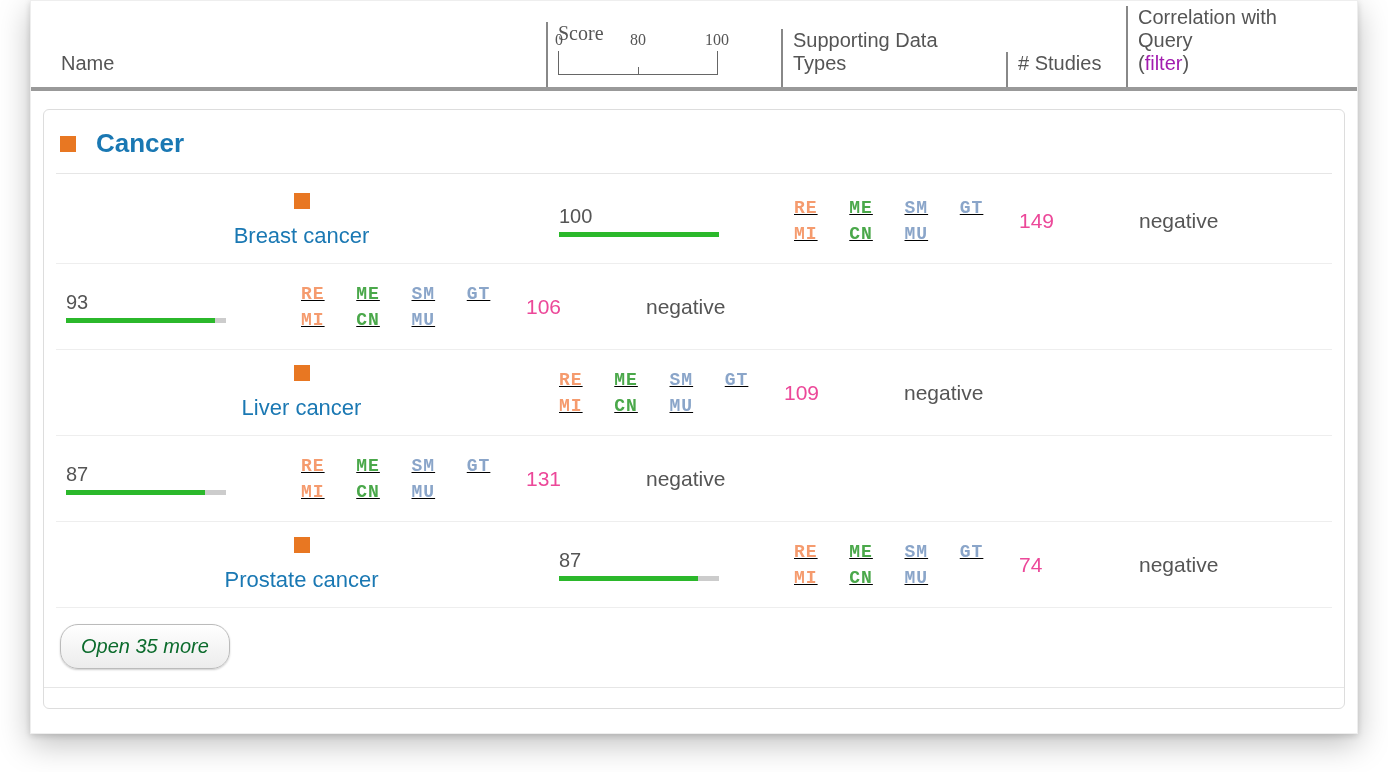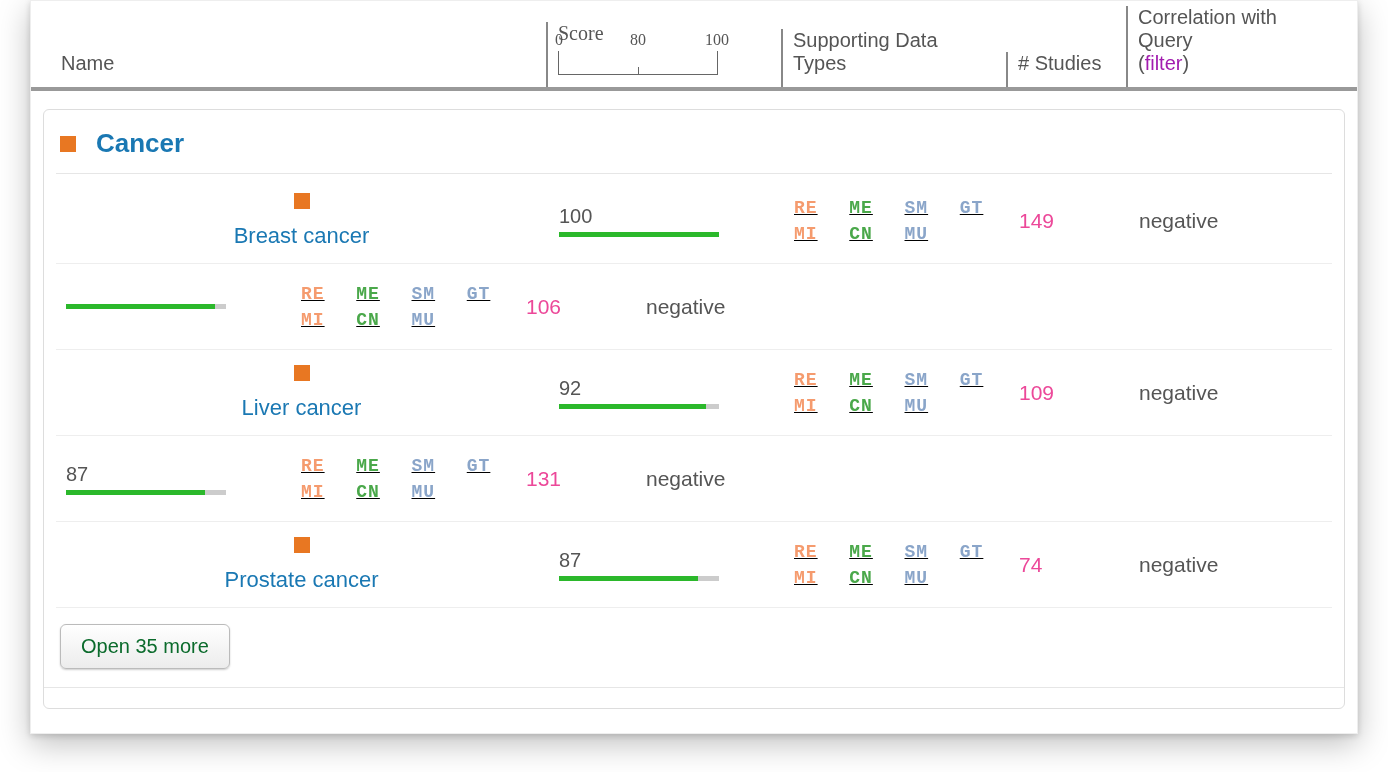--- a/index.html
+++ b/index.html
@@ -77,26 +77,27 @@
     font-family:"Courier New",monospace; font-weight:700; font-size:18px; letter-spacing:1px;
   }
   .dt-RE, .dt-MI { color:#f59b6e; }
   .dt-ME, .dt-CN { color:#4aa84a; }
   .dt-SM, .dt-MU, .dt-GT { color:#8aa5c9; }
   .more-btn {
     margin:16px 0 0 4px;
     display:inline-block;
     padding:10px 20px;
     border:1px solid #bbb;
-    border-radius:6px;
+    border-radius:18px;
     background:linear-gradient(#ffffff,#ececec);
     color:#0b6b2c;
     font-size:20px;
     cursor:pointer;
     box-shadow:0 1px 2px rgba(0,0,0,.2);
+    font-style:italic;
   }
   .hr-light { height:1px; background:#e6e6e6; margin:18px -12px 0 -12px; }
   .filter-link { color:#a21caf; cursor:pointer; }
 </style>
 </head>
 <body>
 
 <div class="panel">
 
   <div class="hdr">
@@ -150,20 +151,21 @@
               <span class="dt-CN">CN</span>
               <span class="dt-MU">MU</span>
             </div>
           </div>
           <div class="cell cell-studies">149</div>
           <div class="cell cell-corr">negative</div>
         </div>
         <div class="row">
           <div class="cell cell-score">
             <div class="scorebox">
+              <div class="val">93</div>
               <div class="bar-track">
                 <div class="bar-fill" style="width: 93%;"></div>
               </div>
             </div>
           </div>
           <div class="cell cell-sdt">
             <div class="dt-grid">
               <span class="dt-RE">RE</span>
               <span class="dt-ME">ME</span>
               <span class="dt-SM">SM</span>
@@ -174,28 +176,20 @@
             </div>
           </div>
           <div class="cell cell-studies">106</div>
           <div class="cell cell-corr">negative</div>
         </div>
         <div class="row">
           <div class="cell cell-name">
             <span class="sq"></span>
             <a href="#">Liver cancer</a>
           </div>
-          <div class="cell cell-score">
-            <div class="scorebox">
-              <div class="val">92</div>
-              <div class="bar-track">
-                <div class="bar-fill" style="width: 92%;"></div>
-              </div>
-            </div>
-          </div>
           <div class="cell cell-sdt">
             <div class="dt-grid">
               <span class="dt-RE">RE</span>
               <span class="dt-ME">ME</span>
               <span class="dt-SM">SM</span>
               <span class="dt-GT">GT</span>
               <span class="dt-MI">MI</span>
               <span class="dt-CN">CN</span>
               <span class="dt-MU">MU</span>
             </div>

